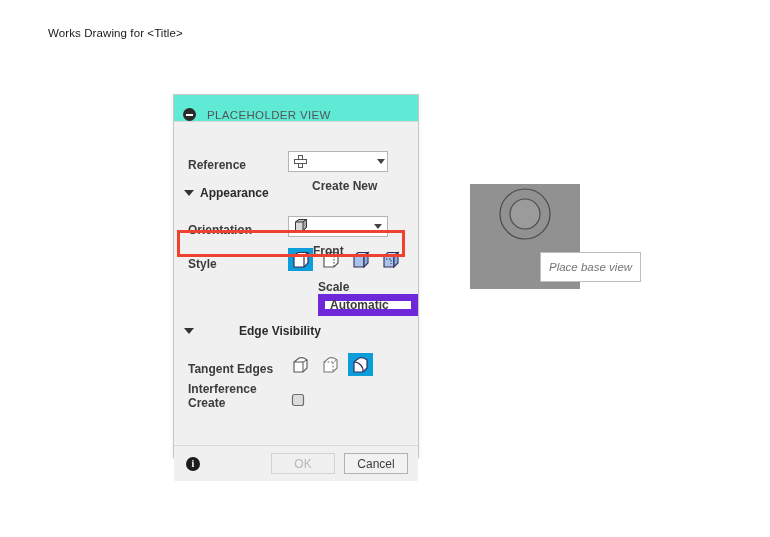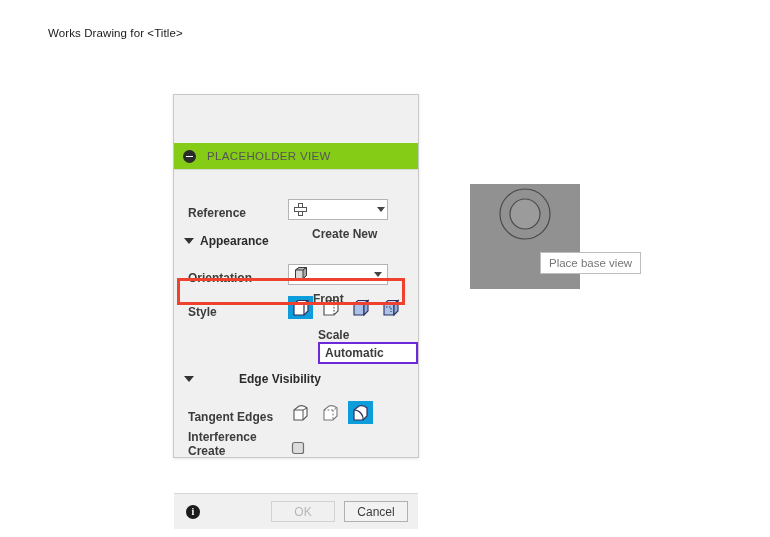--- a/index.html
+++ b/index.html
@@ -36,27 +36,26 @@
     top: 94px;
     width: 246px;
     height: 364px;
     background: #f0f0f0;
     border: 1px solid #c8c8c8;
     box-sizing: border-box;
     box-shadow: 0 1px 3px rgba(0,0,0,0.10);
   }
   .dialog-header {
     height: 27px;
-    background: #84cc16;
+    background: #5eead4;
     border-bottom: 1px solid #d8d8d8;
     display: flex;
-    align-items: center;
+    align-items: flex-end;
     padding-left: 9px;
     box-sizing: border-box;
-    margin-top: 48px;
   }
   .collapse-dot {
     width: 13px;
     height: 13px;
     border-radius: 50%;
     background: #2b2b2b;
     position: relative;
     flex: 0 0 auto;
   }
   .collapse-dot::after {
@@ -144,21 +143,21 @@
     width: 0; height: 0;
     border-left: 4px solid transparent;
     border-right: 4px solid transparent;
     border-top: 5px solid #444444;
     flex: 0 0 auto;
   }
   .textinput {
     width: 100px;
     height: 22px;
     background: #ffffff;
-    border: 2px solid #6d28d9;
+    border: 7px solid #6d28d9;
     box-sizing: border-box;
     display: flex;
     align-items: center;
     padding: 0 5px;
     font-size: 12px;
     color: #3c3c3c;
   }
 
   
   .plus-icon {
@@ -256,30 +255,31 @@
     left: 470px;
     top: 184px;
     width: 110px;
     height: 105px;
     background: #919191;
   }
   .tooltip {
     position: absolute;
     left: 540px;
     top: 252px;
-    height: 22px;
+    height: 30px;
     background: #ffffff;
     border: 1px solid #bdbdbd;
     box-sizing: border-box;
     display: flex;
     align-items: center;
     padding: 0 8px;
     font-size: 11.5px;
     color: #757575;
     white-space: nowrap;
+    font-style: italic;
   }
 </style>
 </head>
 <body>
 
 <div class="page-title">Works Drawing for &lt;Title&gt;</div>
 
 <div class="dialog">
 
   <div class="dialog-header">

